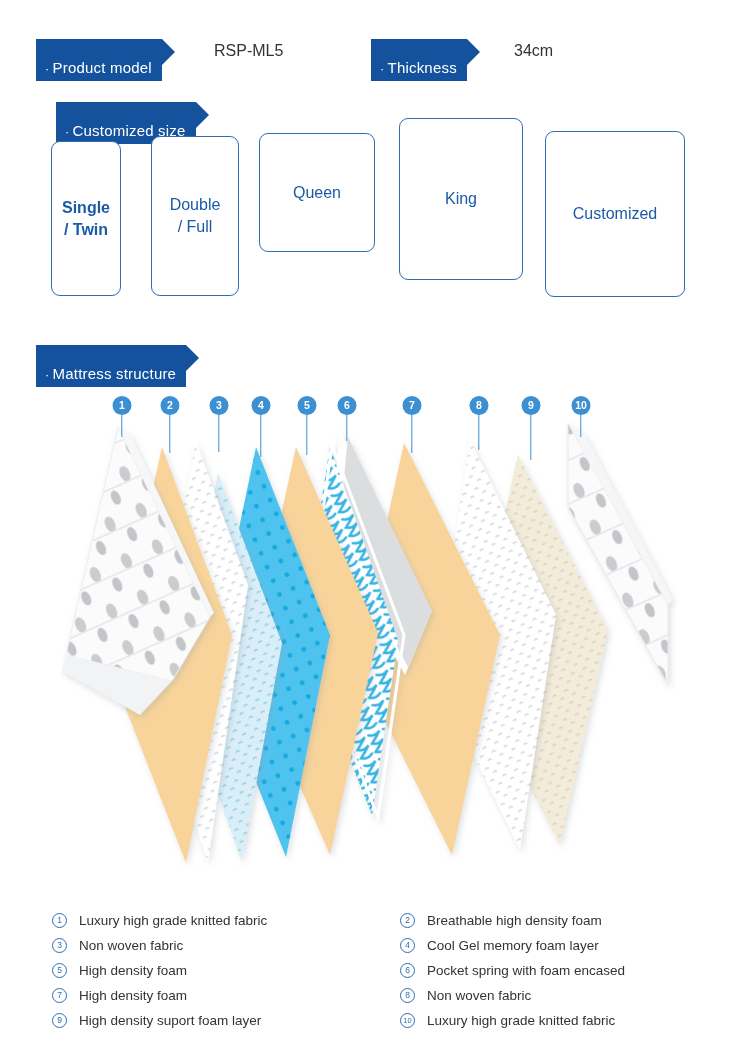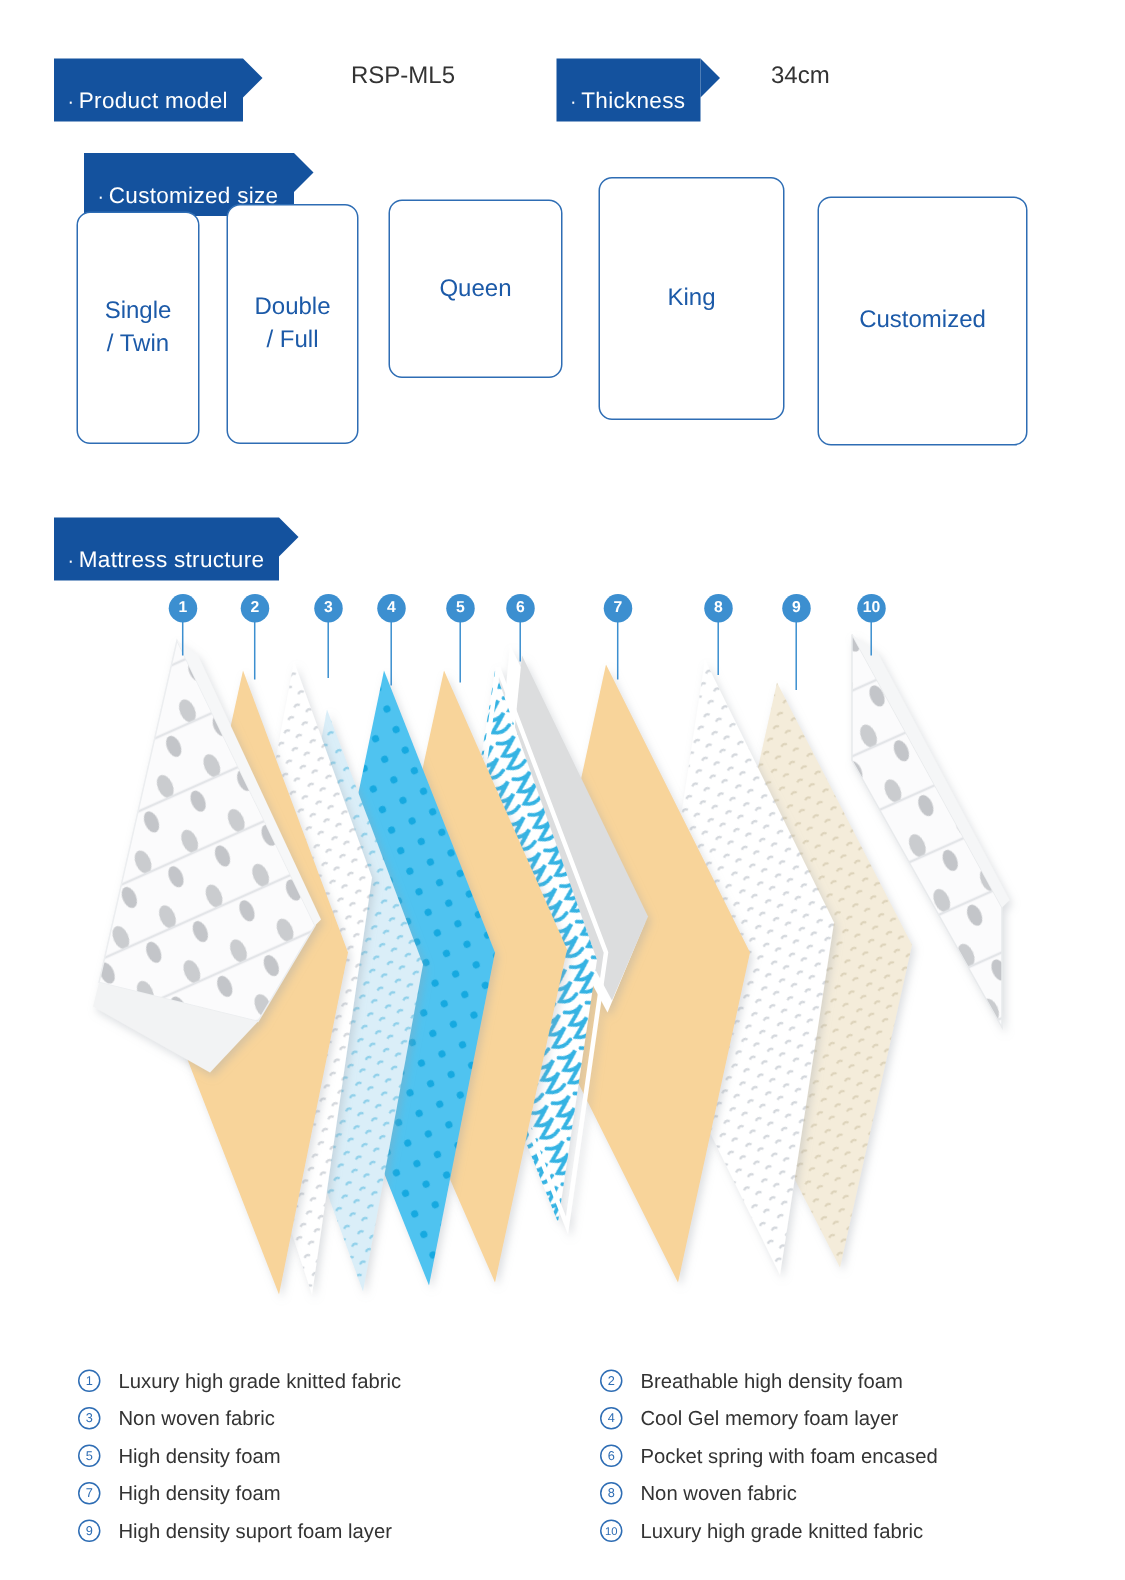--- a/index.html
+++ b/index.html
@@ -126,32 +126,32 @@
     color:#333;
     white-space:nowrap;
   }
 </style>
 </head>
 <body>
 
 <div class="banner" style="left:36px;top:39px;">
   <span class="dot">·</span><span>Product model</span>
 </div>
-<div class="spec-value" style="left:214px;top:38px;margin-left:20px;">RSP-ML5</div>
+<div class="spec-value" style="left:214px;top:38px;">RSP-ML5</div>
 
 <div class="banner" style="left:371px;top:39px;">
   <span class="dot">·</span><span>Thickness</span>
 </div>
 <div class="spec-value" style="left:514px;top:38px;">34cm</div>
 
 <div class="banner" style="left:36px;top:102px;margin-left:20px;">
   <span class="dot">·</span><span>Customized size</span>
 </div>
 
-<div class="size-box" style="left:51px;top:141px;width:82px;height:155px;">
+<div class="size-box" style="left:51px;top:141px;width:70px;height:155px;font-weight:bold;">
   <div>
     <span>Single</span><br>
     <span>/ Twin</span>
   </div>
 </div>
 <div class="size-box" style="left:151px;top:136px;width:88px;height:160px;">
   <div>
     <span>Double</span><br>
     <span>/ Full</span>
   </div>

